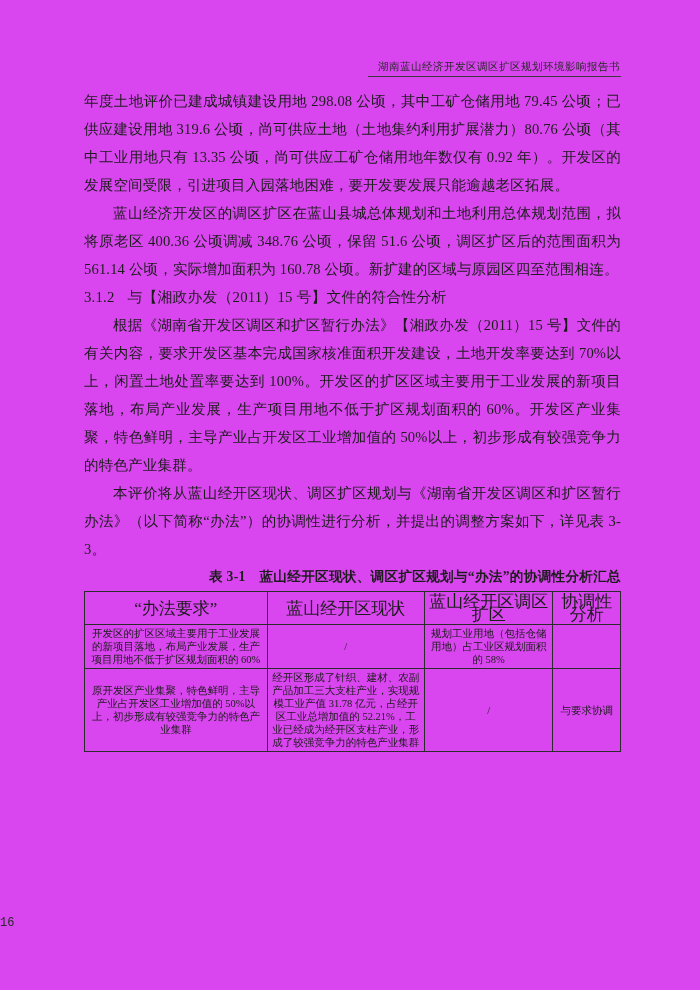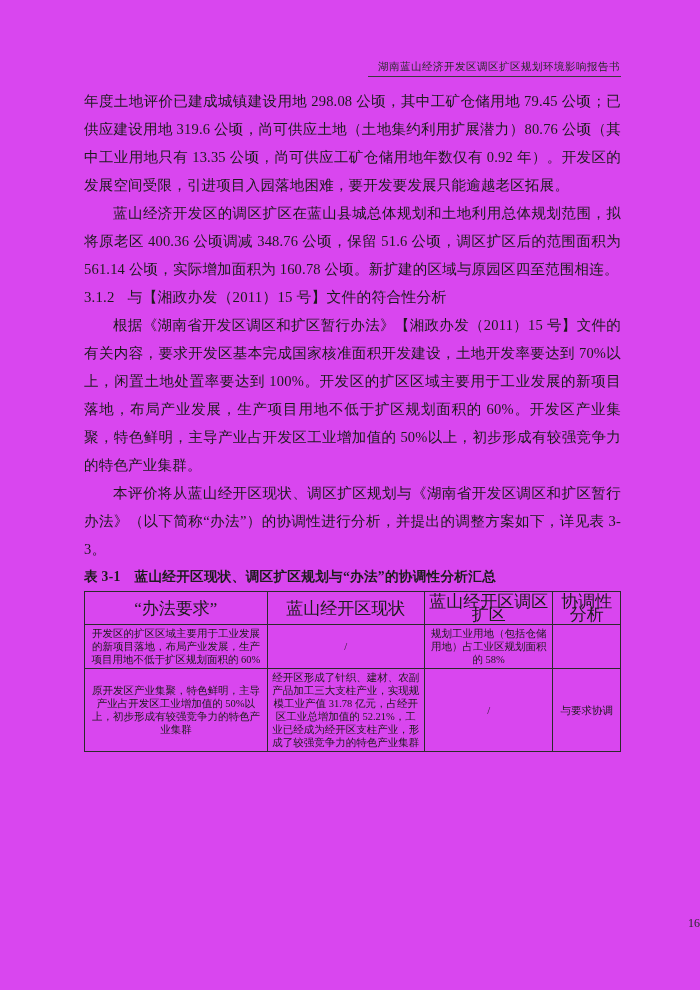--- a/index.html
+++ b/index.html
@@ -42,21 +42,21 @@
   }
   .content p.indent { text-indent: 2em; }
   .heading {
     font-size: 14.8px;
     line-height: 28px;
     letter-spacing: 0.2px;
     white-space: nowrap;
   }
   .heading .hnum { margin-right: 13px; }
   .table-caption {
-    text-align: left;
+    text-align: right;
     font-weight: bold;
     font-size: 13.6px;
     line-height: 26px;
     margin-top: 1px;
     letter-spacing: 0.3px;
   }
   table.analysis {
     width: 100%;
     border-collapse: collapse;
     table-layout: fixed;
@@ -78,23 +78,24 @@
   }
   col.c1 { width: 34.1%; }
   col.c2 { width: 29.3%; }
   col.c3 { width: 24.0%; }
   col.c4 { width: 12.6%; }
   .page-number {
     position: absolute;
     top: 916px;
     left: 0;
     width: 100%;
-    text-align: right;
+    text-align: left;
     font-size: 12px;
     color: #2a2a2a;
+    font-family: Liberation Mono, monospace;
   }
 </style>
 </head>
 <body>
 
 <div class="page">
 
   <div class="doc-header">
     <span class="underlined">湖南蓝山经济开发区调区扩区规划环境影响报告书</span>
   </div>

